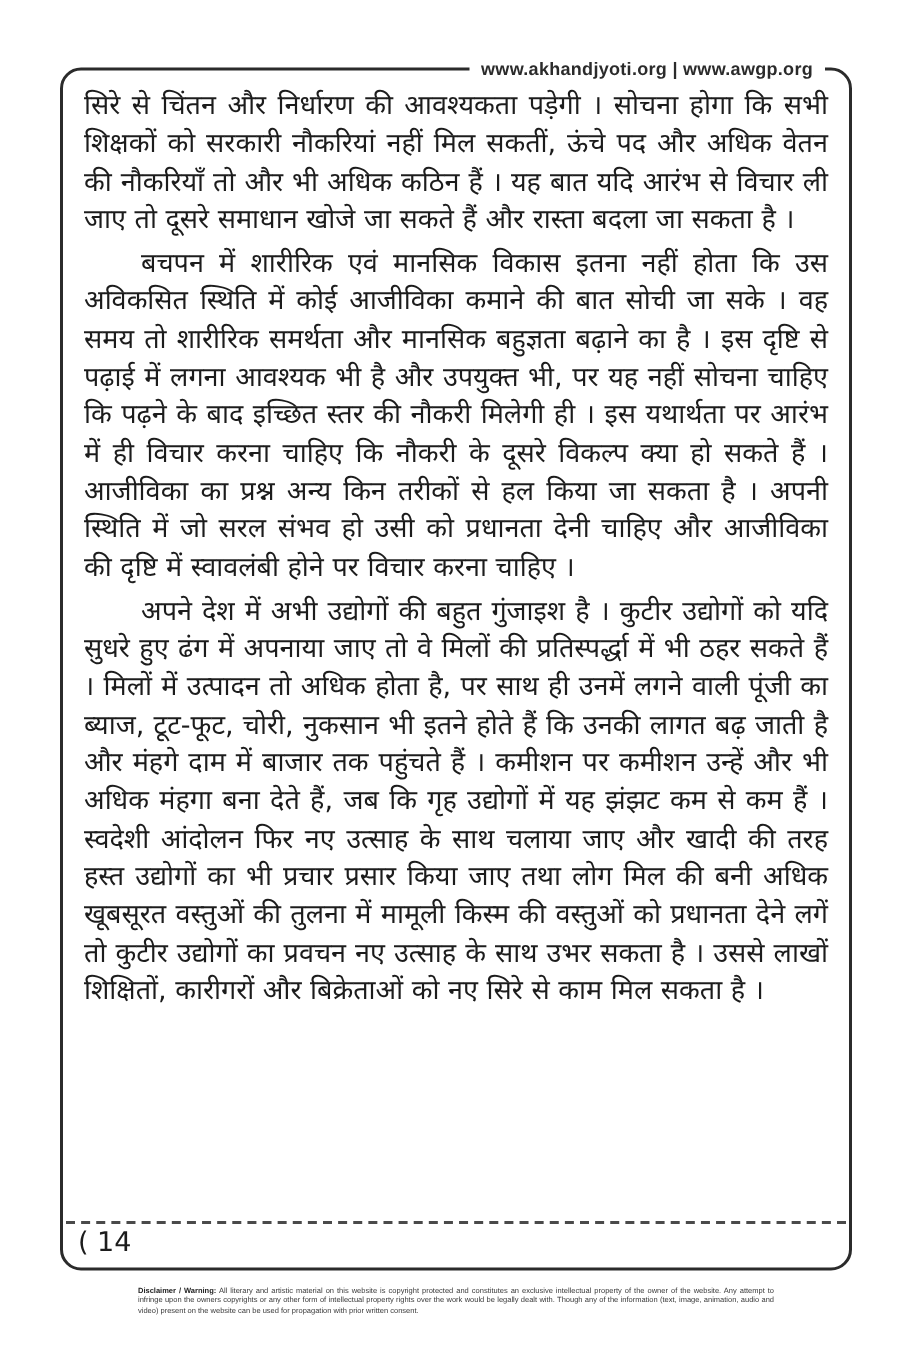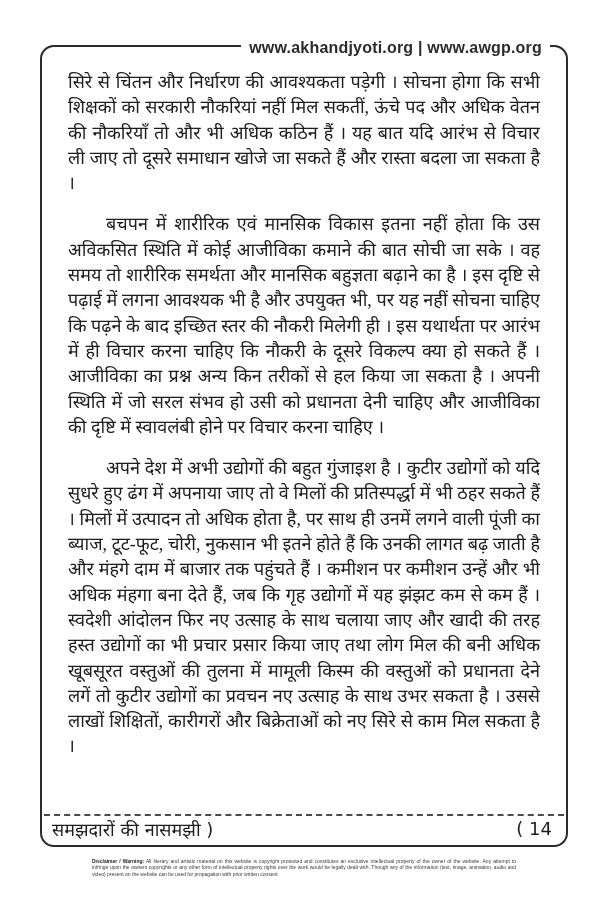--- a/index.html
+++ b/index.html
@@ -22,41 +22,41 @@
     border-radius: 14px;
     background: #ffffff;
   }
   .header-urls {
     position: absolute;
     top: -8px;
     right: 16px;
     background: #ffffff;
     padding: 0 8px;
     font-family: "Liberation Sans", sans-serif;
-    font-size: 16px;
+    font-size: 12px;
     font-weight: bold;
     color: #2b2b2b;
     letter-spacing: 0.2px;
     white-space: nowrap;
   }
   .content {
     position: absolute;
     left: 2px;
     right: 2px;
     top: 2px;
     bottom: 31px;
     padding: 5px 8px 0 8px;
     overflow: hidden;
     text-align: justify;
     color: #1c1c1c;
     font-size: 18px;
     line-height: 25.3px;
     font-weight: 500;
   }
-  .content p { margin: 16px; font-family: Liberation Serif, serif; }
+  .content p { margin: 4px; }
   .content p.indent { text-indent: 38px; }
   .footer-bar {
     position: absolute;
     left: 2px;
     right: 2px;
     bottom: 2px;
     height: 29px;
     border-top: 2px dashed #4a4a4a;
     display: flex;
     justify-content: space-between;
@@ -88,21 +88,20 @@
 
     <div class="header-urls">www.akhandjyoti.org  |  www.awgp.org</div>
 
     <div class="content">
       <p>सिरे से चिंतन और निर्धारण की आवश्यकता पड़ेगी । सोचना होगा कि सभी शिक्षकों को सरकारी नौकरियां नहीं मिल सकतीं, ऊंचे पद और अधिक वेतन की नौकरियाँ तो और भी अधिक कठिन हैं । यह बात यदि आरंभ से विचार ली जाए तो दूसरे समाधान खोजे जा सकते हैं और रास्ता बदला जा सकता है ।</p>
       <p class="indent">बचपन में शारीरिक एवं मानसिक विकास इतना नहीं होता कि उस अविकसित स्थिति में कोई आजीविका कमाने की बात सोची जा सके । वह समय तो शारीरिक समर्थता और मानसिक बहुज्ञता बढ़ाने का है । इस दृष्टि से पढ़ाई में लगना आवश्यक भी है और उपयुक्त भी, पर यह नहीं सोचना चाहिए कि पढ़ने के बाद इच्छित स्तर की नौकरी मिलेगी ही । इस यथार्थता पर आरंभ में ही विचार करना चाहिए कि नौकरी के दूसरे विकल्प क्या हो सकते हैं । आजीविका का प्रश्न अन्य किन तरीकों से हल किया जा सकता है । अपनी स्थिति में जो सरल संभव हो उसी को प्रधानता देनी चाहिए और आजीविका की दृष्टि में स्वावलंबी होने पर विचार करना चाहिए ।</p>
       <p class="indent">अपने देश में अभी उद्योगों की बहुत गुंजाइश है । कुटीर उद्योगों को यदि सुधरे हुए ढंग में अपनाया जाए तो वे मिलों की प्रतिस्पर्द्धा में भी ठहर सकते हैं । मिलों में उत्पादन तो अधिक होता है, पर साथ ही उनमें लगने वाली पूंजी का ब्याज, टूट-फूट, चोरी, नुकसान भी इतने होते हैं कि उनकी लागत बढ़ जाती है और मंहगे दाम में बाजार तक पहुंचते हैं । कमीशन पर कमीशन उन्हें और भी अधिक मंहगा बना देते हैं, जब कि गृह उद्योगों में यह झंझट कम से कम हैं । स्वदेशी आंदोलन फिर नए उत्साह के साथ चलाया जाए और खादी की तरह हस्त उद्योगों का भी प्रचार प्रसार किया जाए तथा लोग मिल की बनी अधिक खूबसूरत वस्तुओं की तुलना में मामूली किस्म की वस्तुओं को प्रधानता देने लगें तो कुटीर उद्योगों का प्रवचन नए उत्साह के साथ उभर सकता है । उससे लाखों शिक्षितों, कारीगरों और बिक्रेताओं को नए सिरे से काम मिल सकता है ।</p>
     </div>
 
     <div class="footer-bar">
-      <span>समझदारों की नासमझी  )</span>
       <span>(  14</span>
     </div>
 
   </div>
 
   <div class="disclaimer">
     <span class="lead">Disclaimer / Warning:</span><span> All literary and artistic material on this website is copyright protected and constitutes an exclusive intellectual property of the owner of the website. Any attempt to infringe upon the owners copyrights or any other form of intellectual property rights over the work would be legally dealt with. Though any of the information (text, image, animation, audio and video) present on the website can be used for propagation with prior written consent.</span>
   </div>
 
 </div>

